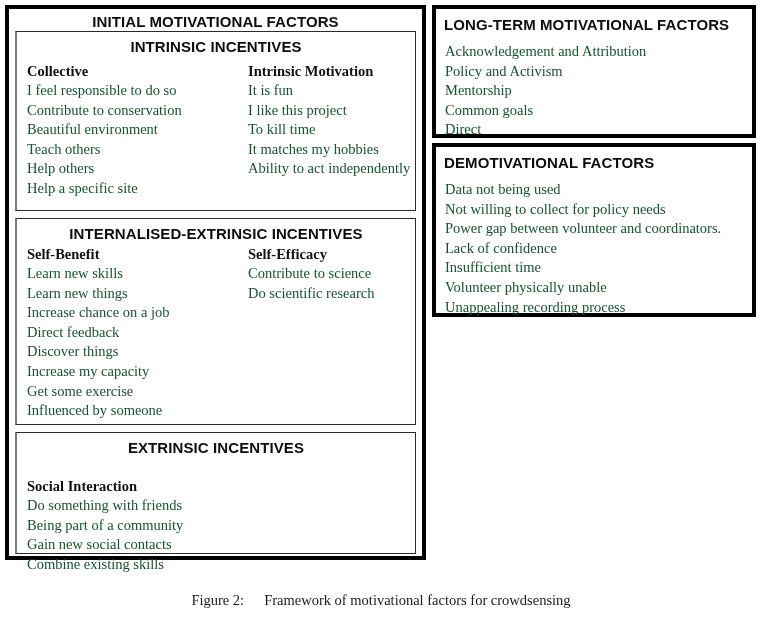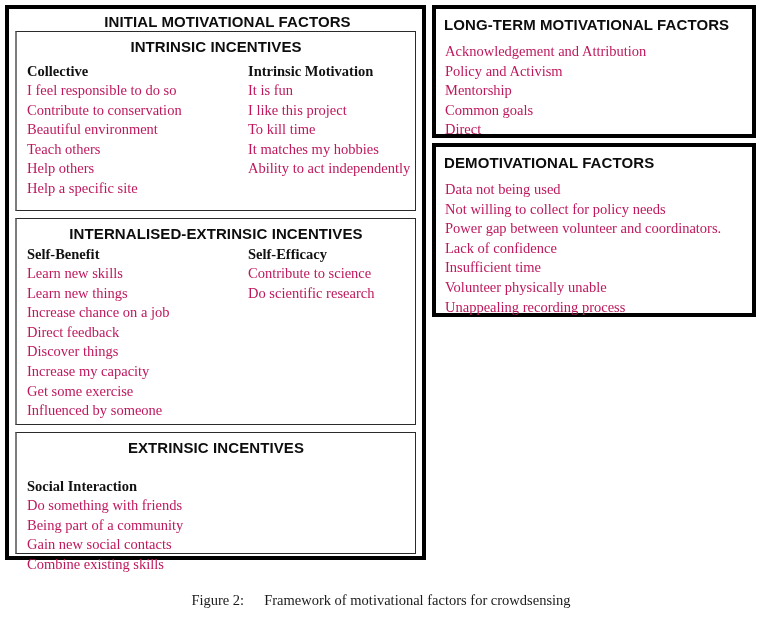--- a/index.html
+++ b/index.html
@@ -33,38 +33,38 @@
     font-weight: bold;
     font-size: 14.5px;
     line-height: 20px;
     color: #111111;
     white-space: nowrap;
   }
   .item {
     font-family: "Liberation Serif", serif;
     font-size: 14.5px;
     line-height: 19.6px;
-    color: #be185d;
+    color: #14532d;
     white-space: nowrap;
   }
 
   
   #left-panel {
     position: absolute;
     left: 5px;
     top: 5px;
     width: 421px;
     height: 555px;
     border: 4px solid #000000;
     box-sizing: border-box;
     background: #ffffff;
   }
   #left-panel-title {
     position: absolute;
-    left: 12px;
+    left: 0;
     top: 4px;
     width: 413px;
   }
 
   .inner-box {
     position: absolute;
     left: 6px;
     width: 401px;
     box-sizing: border-box;
     background: #ffffff;

